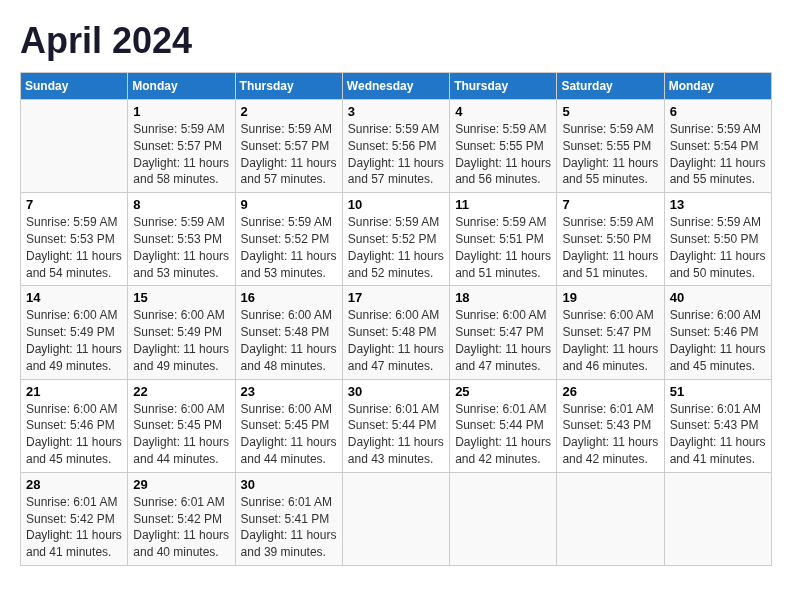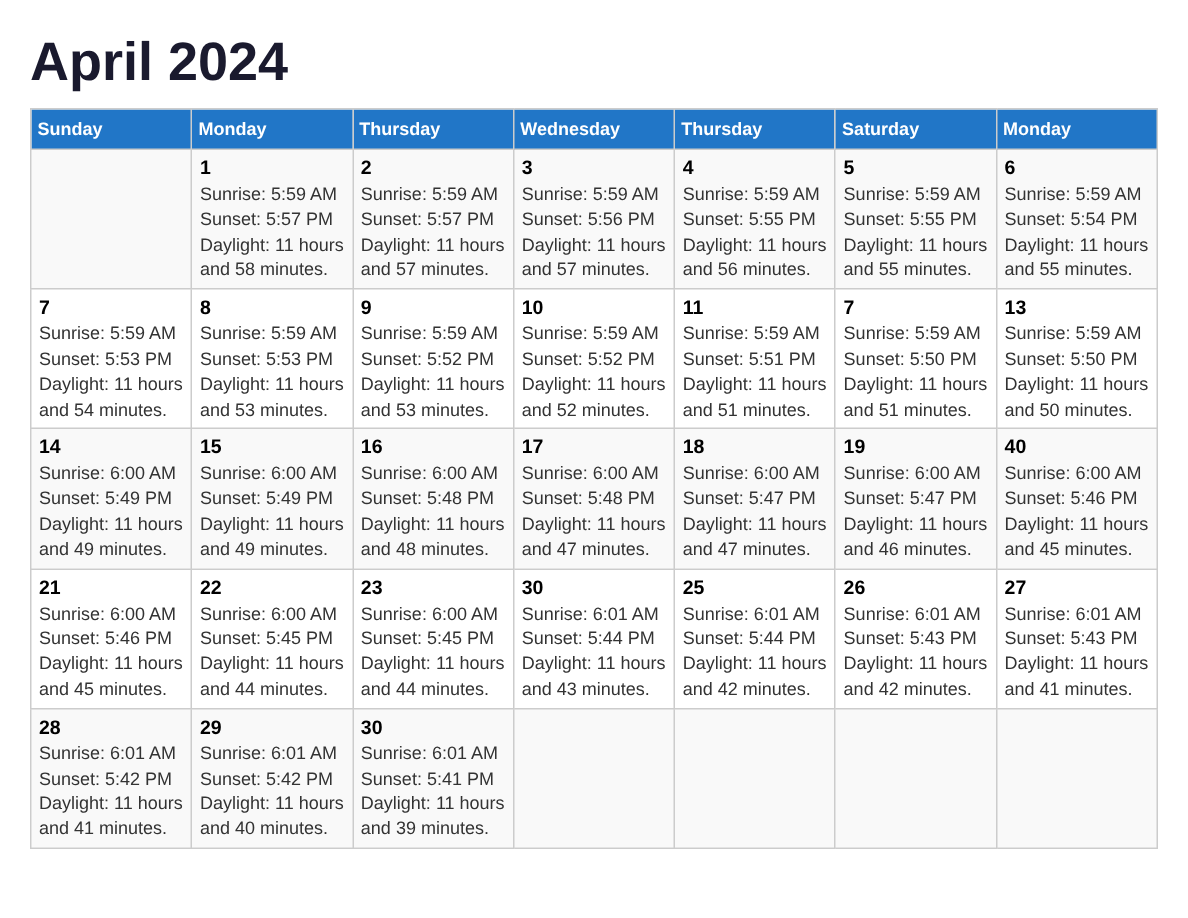--- a/index.html
+++ b/index.html
@@ -294,21 +294,21 @@
 and 42 minutes.</div>
         </td>
         <td>
           <span class="day-number">26</span>
           <div class="day-info" style="white-space: pre-line;">Sunrise: 6:01 AM
 Sunset: 5:43 PM
 Daylight: 11 hours
 and 42 minutes.</div>
         </td>
         <td>
-          <span class="day-number">27</span>
+          <span class="day-number">51</span>
           <div class="day-info" style="white-space: pre-line;">Sunrise: 6:01 AM
 Sunset: 5:43 PM
 Daylight: 11 hours
 and 41 minutes.</div>
         </td>
       </tr>
       <tr>
         <td>
           <span class="day-number">28</span>
           <div class="day-info" style="white-space: pre-line;">Sunrise: 6:01 AM

